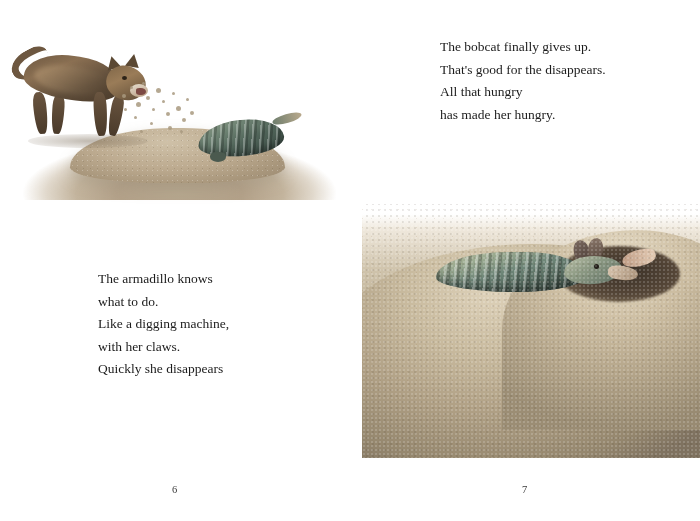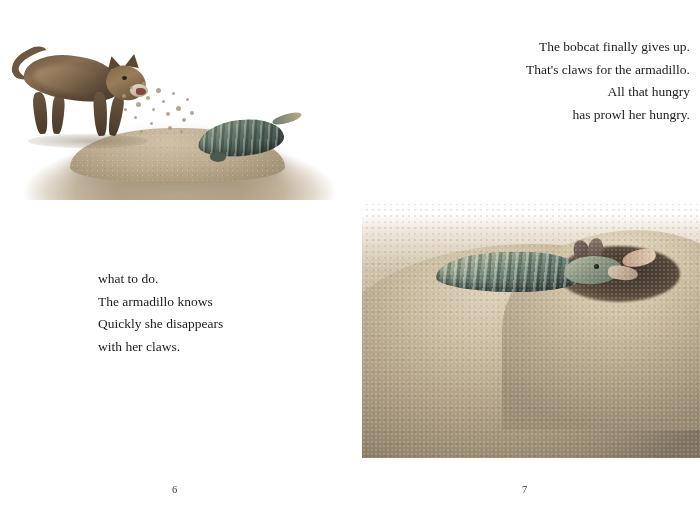--- a/index.html
+++ b/index.html
@@ -19,21 +19,21 @@
     height: 521px;
     display: flex;
   }
   .page {
     position: relative;
     height: 521px;
     box-sizing: border-box;
     overflow: hidden;
   }
   .page-left  { width: 350px; background: #ffffff; }
-  .page-right { width: 350px; background: #ffffff; text-align: right; }
+  .page-right { width: 350px; background: #ffffff; }
 
   
   .art-left {
     position: absolute;
     left: 0; top: 0;
     width: 350px; height: 215px;
   }
   
   .mound-left {
     position: absolute;
@@ -403,36 +403,37 @@
 
       <div class="arm-left">
         <div class="arm-tail"></div>
         <div class="arm-shell"></div>
         <div class="arm-bands"></div>
         <div class="arm-foot"></div>
       </div>
     </div>
 
     <div class="text-left">
+      <div class="line">The armadillo knows</div>
       <div class="line">what to do.</div>
-      <div class="line">The armadillo knows</div>
+      <div class="line">Like a digging machine,</div>
+      <div class="line">with her claws.</div>
       <div class="line">Quickly she disappears</div>
-      <div class="line">with her claws.</div>
     </div>
 
     <div class="folio folio-left">6</div>
   </div>
 
   <div class="page page-right">
 
     <div class="text-right">
       <div class="line">The bobcat finally gives up.</div>
-      <div class="line">That's claws for the armadillo.</div>
+      <div class="line">That's good for the disappears.</div>
       <div class="line">All that hungry</div>
-      <div class="line">has prowl her hungry.</div>
+      <div class="line">has made her hungry.</div>
     </div>
 
     <div class="art-right">
       <div class="sand-dune"></div>
       <div class="sand-dune2"></div>
       <div class="hole"></div>
 
       <div class="arm-right">
         <div class="armr-shell"></div>
         <div class="armr-bands"></div>

